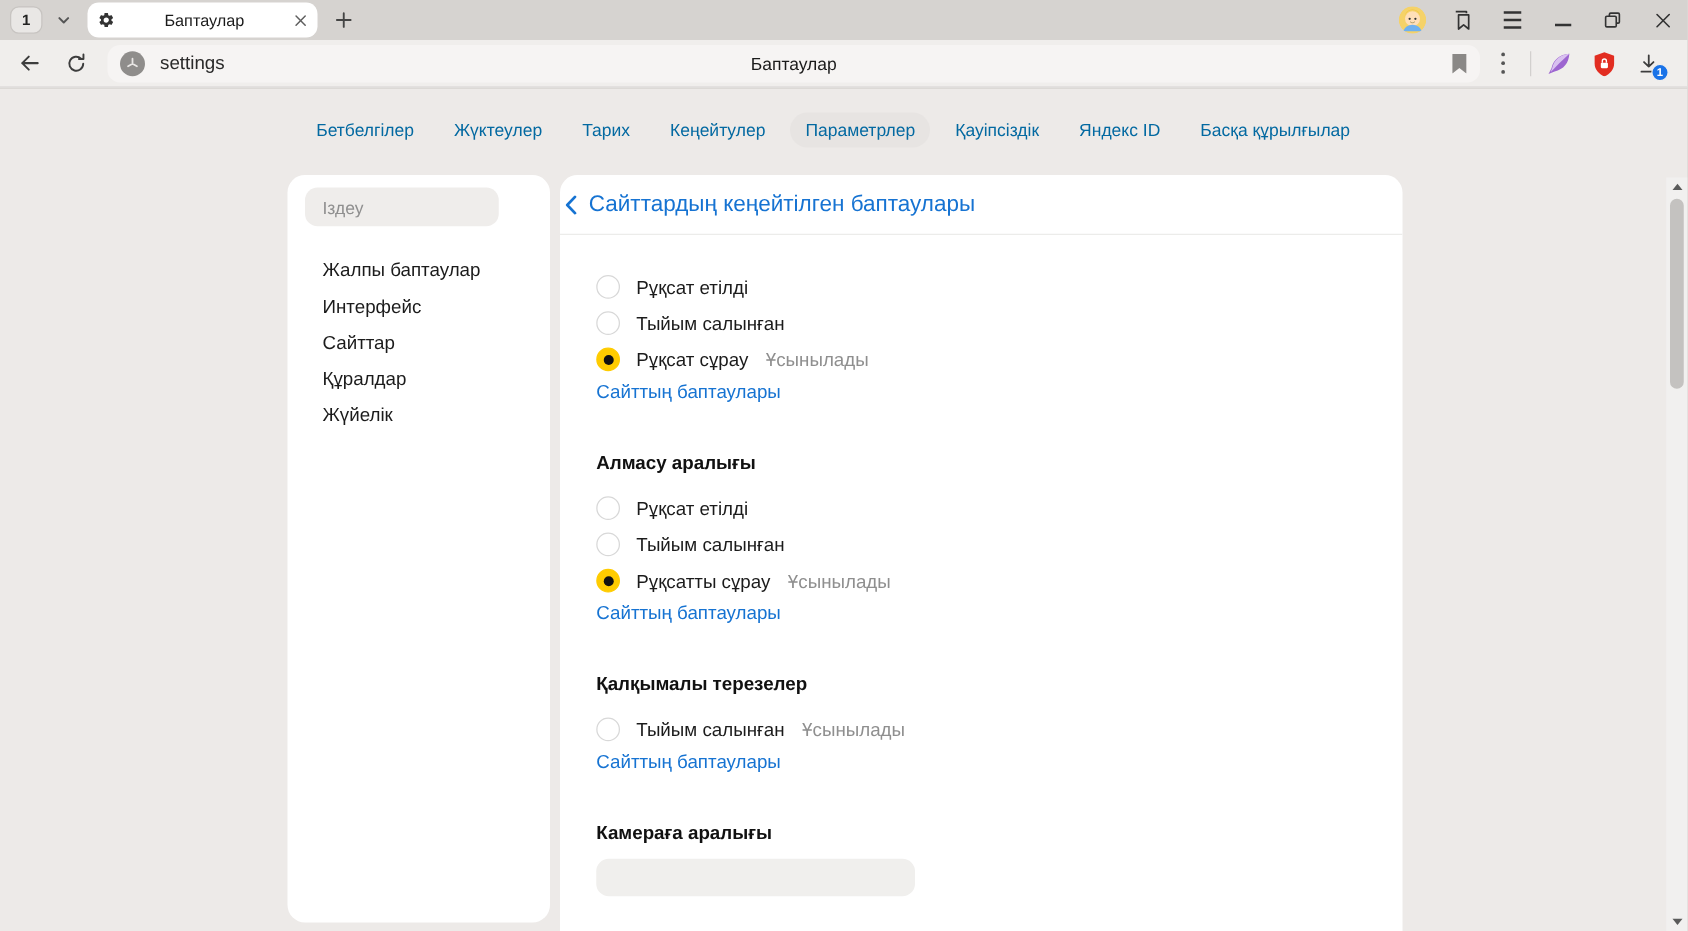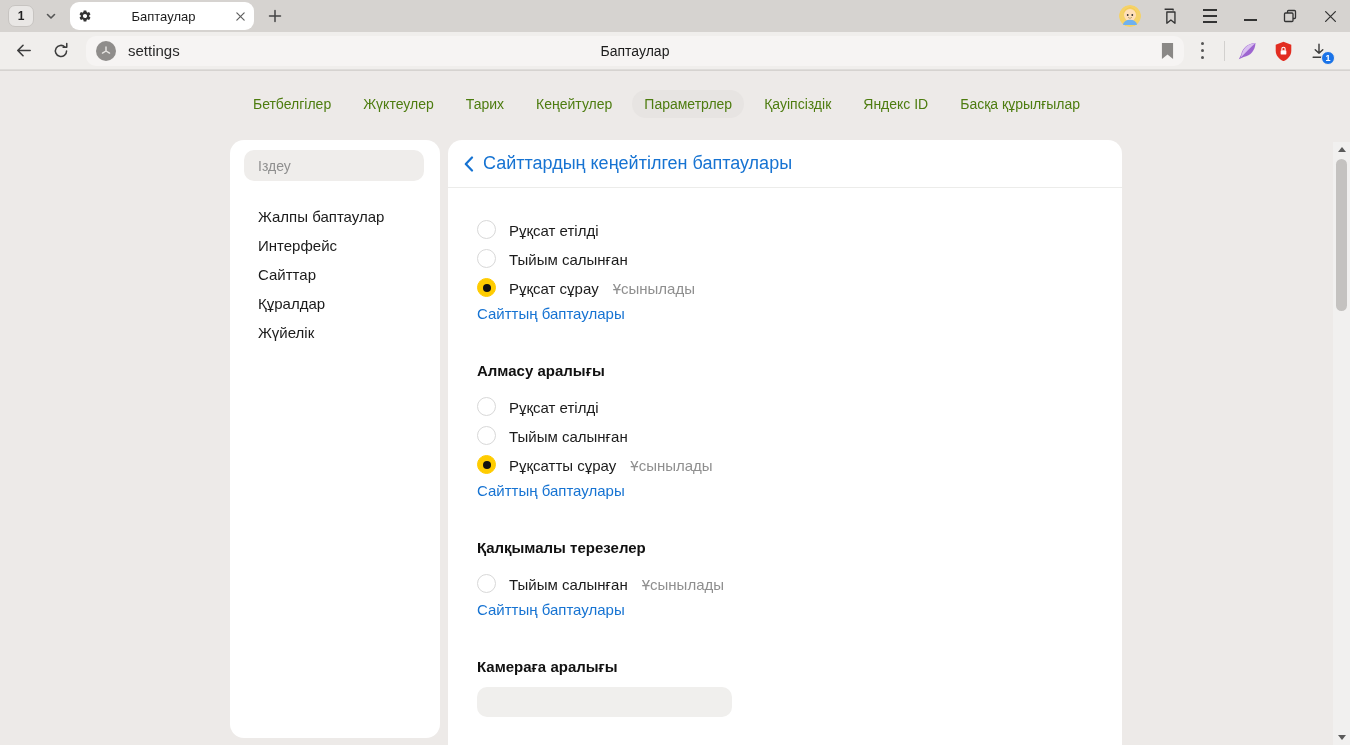--- a/index.html
+++ b/index.html
@@ -46,36 +46,36 @@
   .dl-wrap { position:relative; }
   .dl-badge { position:absolute; right:2px; bottom:2px; min-width:14px; height:14px;
     border-radius:50%; background:var(--badge-blue,#1a73e8); color:#fff; font-size:9px;
     font-weight:700; display:flex; align-items:center; justify-content:center; border:1.5px solid #f0eeec; }
 
   
   .page { position:absolute; top:71px; left:0; right:0; bottom:0; background:#edeae8; }
   .settings-nav { position:absolute; top:19px; left:0; right:17px; display:flex;
     justify-content:center; gap:8px; }
   .nav-tab { border:none; background:transparent; font-family:inherit; font-size:14px;
-    color:#4d7c0f; padding:6px 12px; border-radius:16px; white-space:nowrap; cursor:pointer; }
+    color:#0369a1; padding:6px 12px; border-radius:16px; white-space:nowrap; cursor:pointer; }
   .nav-tab.active { background:#e7e4e2; }
 
   .sidebar-card { position:absolute; left:230px; top:69px; width:210px; height:598px;
     background:#fff; border-radius:14px; }
-  .search-input { display:block; width:180px; height:31px; margin:10px 14px 0;
+  .search-input { display:block; width:155px; height:31px; margin:10px 14px 0;
     background:#efedeb; border:none; border-radius:10px; padding:0 14px;
     font-family:inherit; font-size:14px; color:#222; outline:none; }
   .search-input::placeholder { color:#8f8f8f; }
   .sidebar-menu { margin-top:21px; }
   .side-item { height:29px; line-height:29px; padding-left:28px; font-size:15px;
     color:#1b1b1b; cursor:pointer; white-space:nowrap; }
 
   .main-card { position:absolute; left:448px; top:69px; width:674px; height:640px;
     background:#fff; border-radius:14px; overflow:hidden; }
-  .main-header { height:48px; display:flex; align-items:center; padding:0 14px;
+  .main-header { height:48px; display:flex; align-items:center; padding:0 2px;
     border-bottom:1px solid #ececea; }
   .back-chevron { margin:0 9px 0 2px; }
   .main-title { font-size:18px; color:var(--link-blue,#1673d2); cursor:pointer; white-space:nowrap; }
   .sections { padding:22px 28px 0 29px; }
   .section { margin-bottom:37px; }
   .section-title { font-size:15px; font-weight:700; color:#111; line-height:21px; margin-bottom:6px; }
   .option-row { display:flex; align-items:flex-end; height:29px; cursor:pointer; }
   .radio { width:19px; height:19px; border-radius:50%; background:#fff;
     border:1.5px solid #d8d8d8; flex:0 0 auto; position:relative; }
   .radio.checked { background:var(--accent-yellow,#ffcc00); border-color:var(--accent-yellow,#ffcc00); }

